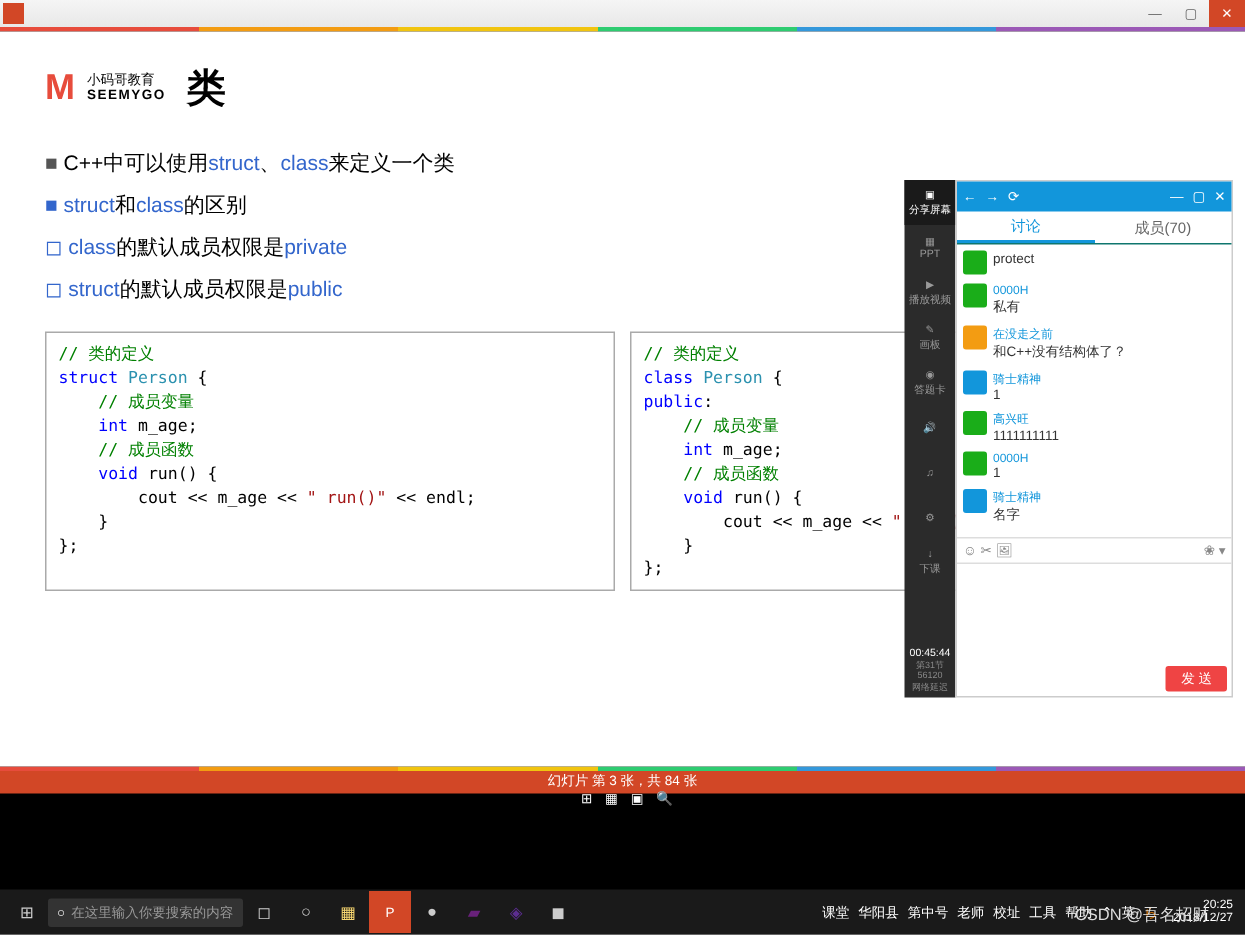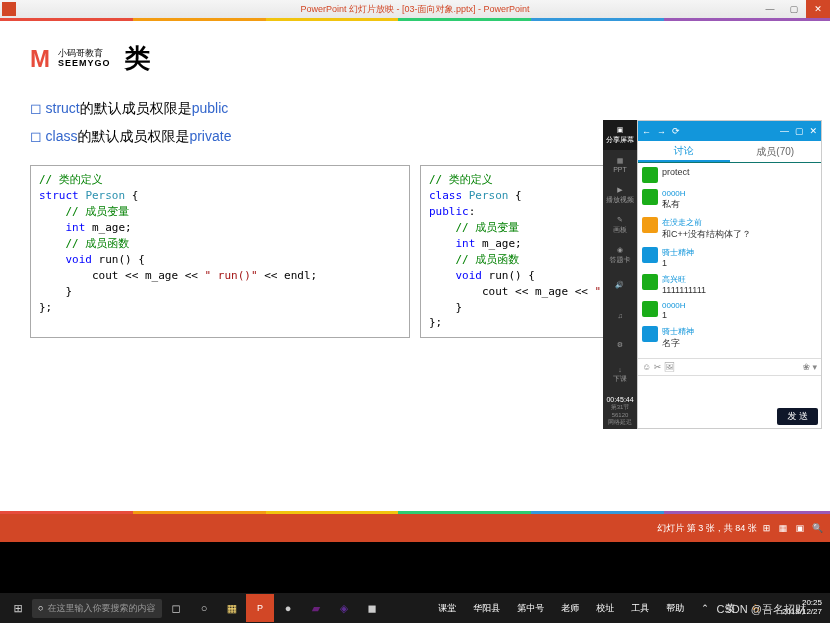--- a/index.html
+++ b/index.html
@@ -22,79 +22,80 @@
 .bullets .b1::before { content: "■ "; color: #555; }
 .bullets .b2::before { content: "■ "; color: #3366cc; }
 .bullets .b3::before { content: "◻ "; color: #3366cc; }
 .kw { color: #3366cc; }
 .code-row { display: flex; gap: 10px; }
 .codebox { border: 1px solid #aaa; padding: 6px 8px; font-family: Consolas, monospace; font-size: 11px; line-height: 1.45; white-space: pre; flex: 1; }
 .c-comment { color: #008000; }
 .c-kw { color: #0000ff; }
 .c-type { color: #2b91af; }
 .c-str { color: #a31515; }
-.statusbar { height: 28px; background: #d24726; color: #fff; font-size: 9px; display: flex; align-items: center; padding: 0 6px; justify-content: flex-end; }
+.statusbar { height: 15px; background: #d24726; color: #fff; font-size: 9px; display: flex; align-items: center; padding: 0 6px; justify-content: flex-start; flex-direction: column; }
 .statusbar .sb-right span { margin-left: 6px; }
 .taskbar { position: absolute; bottom: 0; left: 0; right: 0; height: 30px; background: #1a1a1a; display: flex; align-items: center; padding: 0 4px; color: #fff; font-size: 9px; }
 .taskbar .tbitem { width: 28px; height: 28px; display: flex; align-items: center; justify-content: center; color: #ccc; font-size: 11px; }
 .taskbar .search { background: #333; border-radius: 2px; padding: 3px 6px; display: flex; align-items: center; gap: 4px; min-width: 130px; }
-.taskbar .tray { margin-left: auto; display: flex; align-items: center; gap: 17px; }
+.taskbar .tray { margin-left: auto; display: flex; align-items: center; gap: 6px; }
 .taskbar .clock { font-size: 8px; text-align: right; line-height: 1.1; padding: 0 4px; }
 .chat-panel { position: absolute; top: 120px; right: 8px; width: 185px; background: #fff; border: 1px solid #ccc; font-size: 9px; z-index: 10; }
 .chat-header { background: #1296db; height: 20px; display: flex; align-items: center; padding: 0 4px; color: #fff; gap: 6px; }
 .chat-header .spacer { flex: 1; }
 .chat-tabs { display: flex; border-bottom: 1px solid #0f766e; height: 22px; }
 .chat-tabs .tab { flex: 1; display: flex; align-items: center; justify-content: center; font-size: 10px; color: #666; }
 .chat-tabs .tab.active { color: #1296db; border-bottom: 2px solid #1296db; }
 .chat-body { height: 195px; overflow: hidden; padding: 4px; }
 .chat-msg { margin-bottom: 6px; display: flex; gap: 4px; }
 .chat-msg .avatar { width: 16px; height: 16px; border-radius: 2px; flex-shrink: 0; }
 .chat-msg .content { font-size: 9px; color: #333; }
 .chat-msg .name { color: #1296db; font-size: 8px; }
 .chat-tools { border-top: 1px solid #ddd; padding: 3px 4px; display: flex; gap: 6px; color: #888; justify-content: space-between; }
 .chat-input { height: 30px; border-top: 1px solid #ddd; padding: 3px; font-size: 9px; color: #aaa; }
 .chat-send { display: flex; justify-content: flex-end; padding: 3px; }
-.chat-send button { background: #0f172a; color: #fff; border: none; padding: 2px 10px; font-size: 9px; border-radius: 2px; }
+.chat-send button { background: #ef4444; color: #fff; border: none; padding: 2px 10px; font-size: 9px; border-radius: 2px; margin-top: 36px; }
 .chat-wrap { position: absolute; top: 120px; right: 8px; display: flex; z-index: 10; }
 .side-tb { width: 34px; background: #2b2b2b; display: flex; flex-direction: column; }
 .side-tb .stb { height: 30px; display: flex; flex-direction: column; align-items: center; justify-content: center; color: #999; font-size: 7px; gap: 1px; }
 .side-tb .stb.active { background: #1a1a1a; color: #fff; }
 .side-tb .time { margin-top: auto; color: #fff; font-size: 7px; text-align: center; padding: 2px; }
 .watermark-br { position: absolute; bottom: 6px; right: 24px; color: #ddd; font-size: 11px; z-index: 20; margin-top: 45px; }
 .av-green { background: #1aad19; }
 .av-blue { background: #1296db; }
 .av-orange { background: #f39c12; }
 </style>
 </head>
 <body>
 
 <div class="titlebar">
   <span class="ppticon"></span>
-  <span class="title">PowerPoint 幻灯片放映 - [03-面向对象.pptx] - PowerPoint</span>
   <div class="winbtns">
     <span>—</span>
     <span>▢</span>
     <span class="close">✕</span>
   </div>
 </div>
 <div class="rainbow"></div>
 
 <div class="slide">
   <div class="logo-row">
     <span class="logo-mark">M</span>
     <div class="logo-text">
       <div class="cn">小码哥教育</div>
       <div class="en">SEEMYGO</div>
     </div>
     <span class="slide-title">类</span>
   </div>
 
   <div class="bullets">
+    <div class="b1"><span>C++中可以使用</span><span class="kw">struct</span><span>、</span><span class="kw">class</span><span>来定义一个类</span></div>
+    <div class="b2"><span class="kw">struct</span><span>和</span><span class="kw">class</span><span>的区别</span></div>
+    <div class="b3"><span class="kw">class</span><span>的默认成员权限是</span><span class="kw">private</span></div>
     <div class="b3"><span class="kw">struct</span><span>的默认成员权限是</span><span class="kw">public</span></div>
-    <div class="b3"><span class="kw">class</span><span>的默认成员权限是</span><span class="kw">private</span></div>
   </div>
 
   <div class="code-row">
     <div class="codebox"><span class="c-comment">// 类的定义</span>
 <span class="c-kw">struct</span> <span class="c-type">Person</span><span> {</span>
     <span class="c-comment">// 成员变量</span>
     <span class="c-kw">int</span><span> m_age;</span>
     <span class="c-comment">// 成员函数</span>
     <span class="c-kw">void</span><span> run() {</span>
 <span>        cout &lt;&lt; m_age &lt;&lt; </span><span class="c-str">" run()"</span><span> &lt;&lt; endl;</span>

